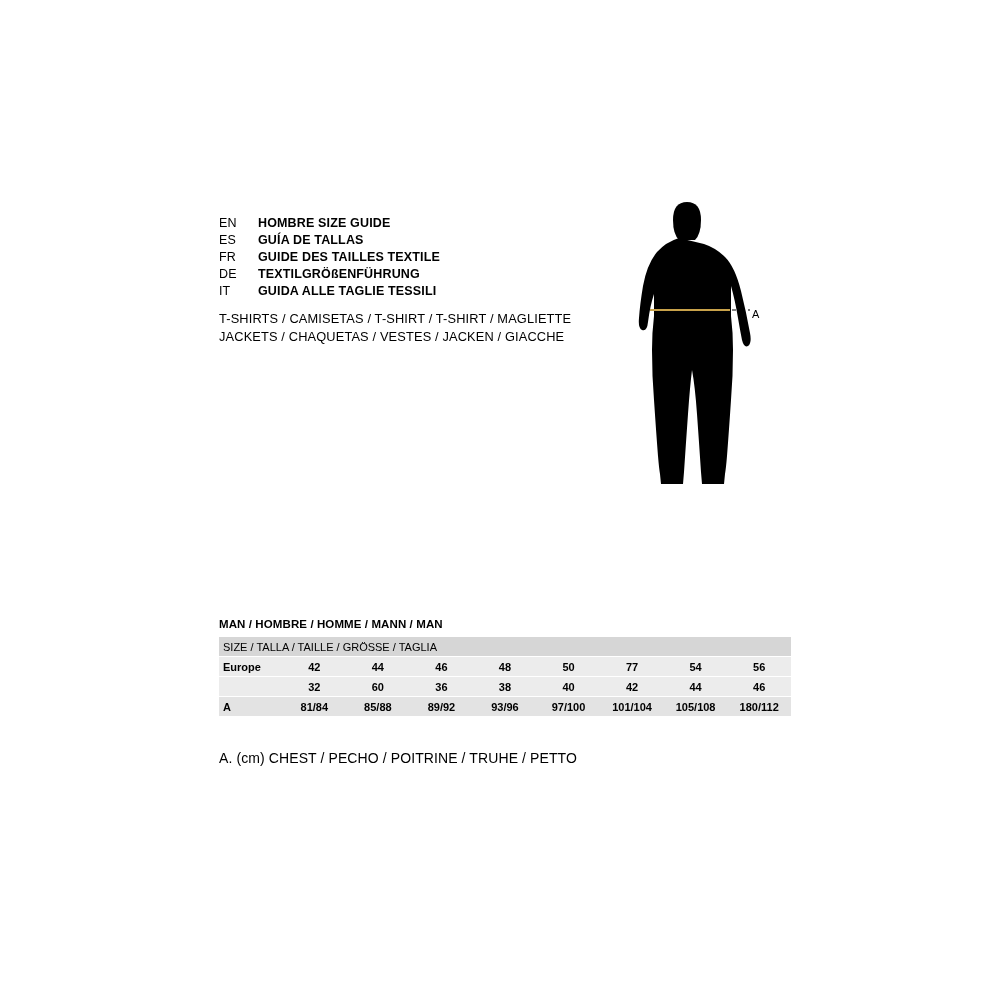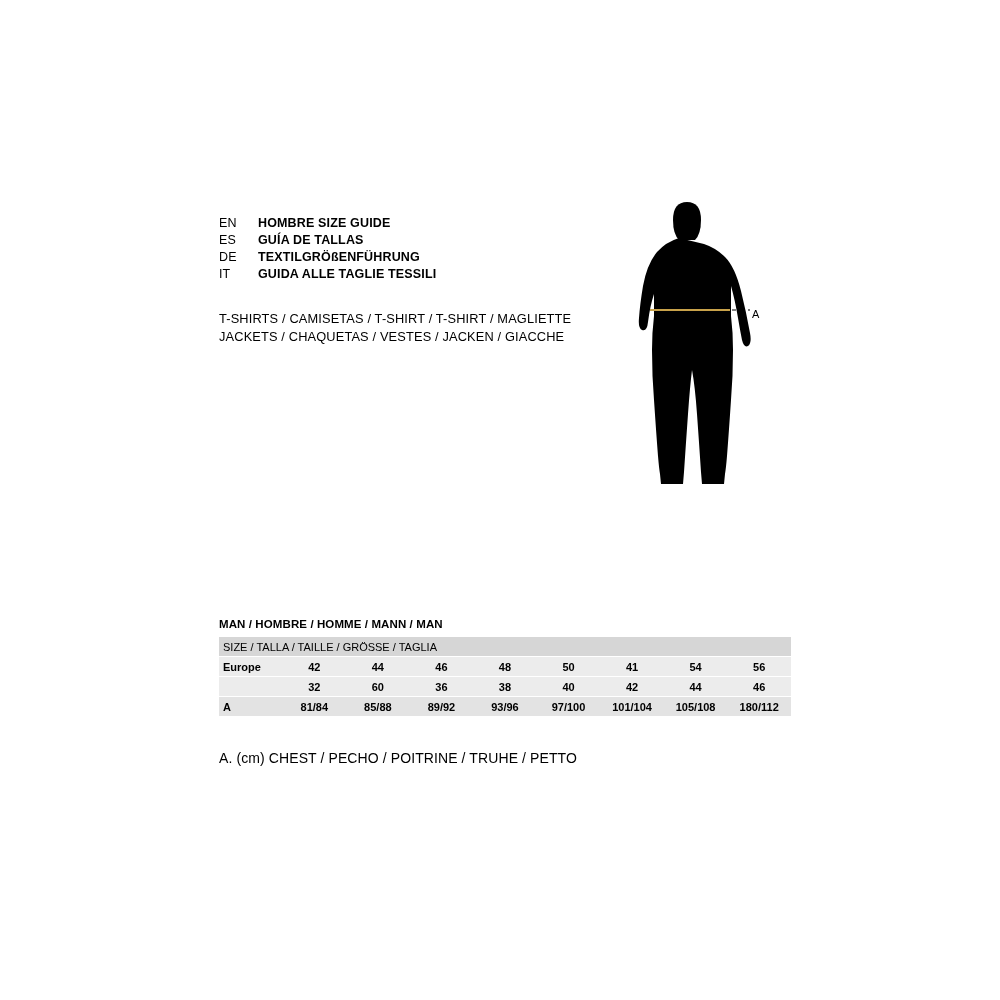--- a/index.html
+++ b/index.html
@@ -133,20 +133,24 @@
 <div id="page">
 
   <div class="lang-block">
     <div class="lang-row">
       <span class="lang-code">EN</span>
       <span class="lang-title">HOMBRE SIZE GUIDE</span>
     </div>
     <div class="lang-row">
       <span class="lang-code">ES</span>
       <span class="lang-title">GUÍA DE TALLAS</span>
+    </div>
+    <div class="lang-row">
+      <span class="lang-code">FR</span>
+      <span class="lang-title">GUIDE DES TAILLES TEXTILE</span>
     </div>
     <div class="lang-row">
       <span class="lang-code">DE</span>
       <span class="lang-title">TEXTILGRÖßENFÜHRUNG</span>
     </div>
     <div class="lang-row">
       <span class="lang-code">IT</span>
       <span class="lang-title">GUIDA ALLE TAGLIE TESSILI</span>
     </div>
   </div>
@@ -211,21 +215,21 @@
           <tr class="row-head">
         <td class="c0" colspan="9">SIZE / TALLA / TAILLE / GRÖSSE / TAGLIA</td>
       </tr>
       <tr class="row-body">
         <td class="c0">Europe</td>
         <td class="val">42</td>
         <td class="val">44</td>
         <td class="val">46</td>
         <td class="val">48</td>
         <td class="val">50</td>
-        <td class="val">41</td>
+        <td class="val">77</td>
         <td class="val">54</td>
         <td class="val">56</td>
       </tr>
       <tr class="row-body">
         <td class="c0"></td>
         <td class="val">32</td>
         <td class="val">60</td>
         <td class="val">36</td>
         <td class="val">38</td>
         <td class="val">40</td>

